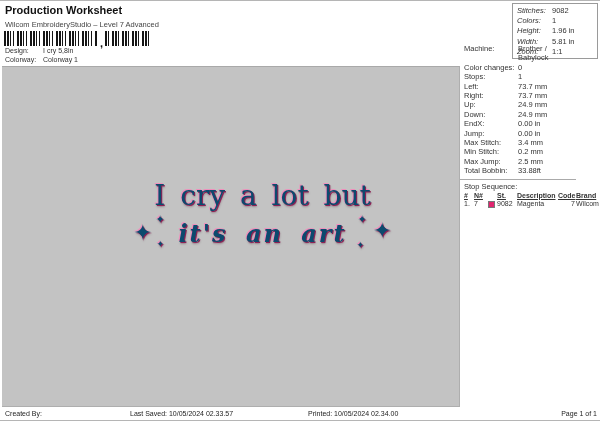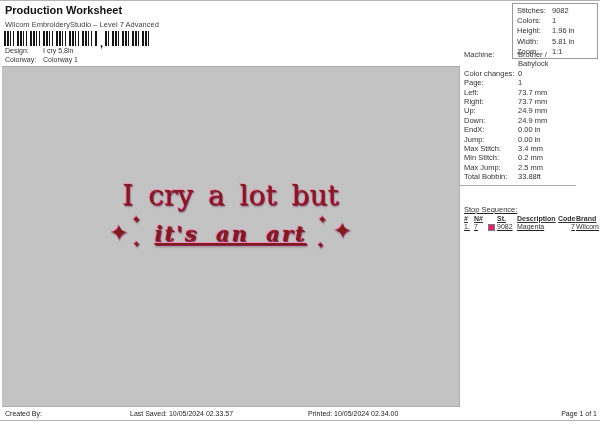--- a/index.html
+++ b/index.html
@@ -17,48 +17,48 @@
   .bars.b2 { width:46px; background:repeating-linear-gradient(90deg,#151515 0 2px,#fff 2px 3px,#151515 3px 4px,#fff 4px 7px,#151515 7px 9px,#fff 9px 10px); }
   .bc-comma { font-size:11px; font-weight:bold; line-height:6px; align-self:flex-end; margin:0 2px; color:#111; }
   .meta-row { position:absolute; left:5px; font-size:7px; color:#333; }
   .meta-row .lbl { display:inline-block; width:38px; }
   .meta-design { top:46px; }
   .meta-colorway { top:55px; }
   
   .stats-box { position:absolute; left:512px; top:2px; width:86px; height:56px;
     border:1px solid #9a9a9a; box-sizing:border-box; padding:2px 0 0 4px; }
   .srow { display:flex; font-size:7.5px; line-height:10.2px; color:#333; }
-  .srow .s-lbl { width:35px; }
+  .srow .s-lbl { width:35px;font-style:italic; }
   
   .canvas { position:absolute; left:2px; top:65px; width:458px; height:341px;
     background:#c3c3c3; border-top:1px solid #a9a9a9; border-right:1px solid #aeaeae;
     border-bottom:1px solid #aeaeae; box-sizing:border-box; }
-  .design { position:absolute; left:0; top:114px; width:100%; text-align:center; color:#7f1d1d; }
+  .design { position:absolute; left:0; top:114px; width:100%; text-align:center; color:#0c4a6e;padding-left:32px; }
   .dline {
     font-family:"DejaVu Serif", serif; font-size:28px; line-height:30px;
     word-spacing:6px; letter-spacing:0px;
     text-shadow:1px 1px 0 #8e2154, -1px -1px 0 #ef8fbb, 1px 2px 2px rgba(60,10,35,.35);
   }
   .l3 { display:flex; justify-content:center; align-items:center; gap:9px; margin-top:3px;
     text-shadow:1px 1px 0 #8e2154, -1px -1px 0 #ef8fbb, 1px 2px 2px rgba(60,10,35,.35); }
   .script { font-family:"DejaVu Serif", serif; font-style:italic; font-weight:bold;
-    font-size:21px; letter-spacing:2px; word-spacing:8px;text-decoration:underline; }
+    font-size:24px; letter-spacing:2px; word-spacing:8px; }
   .sgroup { position:relative; width:36px; height:38px; }
   .spark { position:absolute; line-height:1; }
   .sg-left .sp-big  { left:0;  top:8px;  font-size:22px; }
   .sg-left .sp-small{ left:22px; top:0;  font-size:11px; }
   .sg-left .sp-tiny { left:23px; top:26px; font-size:9px; }
   .sg-right .sp-big  { right:0; top:6px; font-size:22px; }
   .sg-right .sp-small{ left:2px; top:0;  font-size:11px; }
   .sg-right .sp-tiny { left:1px; top:27px; font-size:9px; }
   
-  .panel { position:absolute; left:460px; top:49px; width:116px; }
+  .panel { position:absolute; left:460px; top:43px; width:116px; }
   .prow { display:flex; font-size:7.5px; line-height:9.4px; padding-left:4px; color:#333; }
   .prow .p-lbl { width:54px; flex:none; }
-  .stopseq { margin-top:3px; border-top:1px solid #aaa; padding:19px 0 0 4px;text-decoration:underline; }
+  .stopseq { margin-top:3px; border-top:1px solid #aaa; padding:2px 0 0 4px; }
   .stop-title { font-size:7.5px; line-height:9px; color:#333; }
   .tbl-h, .tbl-r { display:grid; grid-template-columns:10px 14px 29px 41px 18px 24px;
     font-size:7px; line-height:8.6px; color:#333; align-items:center; }
   .tbl-h { margin-top:1px; }
   .tbl-h span { font-weight:bold; text-decoration:underline; }
   .h-st { padding-left:9px; }
   .col-code { text-align:right; padding-right:1px; }
   .st-cell { display:flex; align-items:center; }
   .chip { width:7px; height:7px; background:#e0246f; border:1px solid #777;
     box-sizing:border-box; margin-right:2px; flex:none; }
@@ -137,21 +137,21 @@
   <div class="panel">
     <div class="prow">
         <span class="p-lbl">Machine:</span>
         <span>Brother / Babylock</span>
       </div>
     <div class="prow">
         <span class="p-lbl">Color changes:</span>
         <span>0</span>
       </div>
     <div class="prow">
-        <span class="p-lbl">Page:</span>
+        <span class="p-lbl">Stops:</span>
         <span>1</span>
       </div>
     <div class="prow">
         <span class="p-lbl">Left:</span>
         <span>73.7 mm</span>
       </div>
     <div class="prow">
         <span class="p-lbl">Right:</span>
         <span>73.7 mm</span>
       </div>

